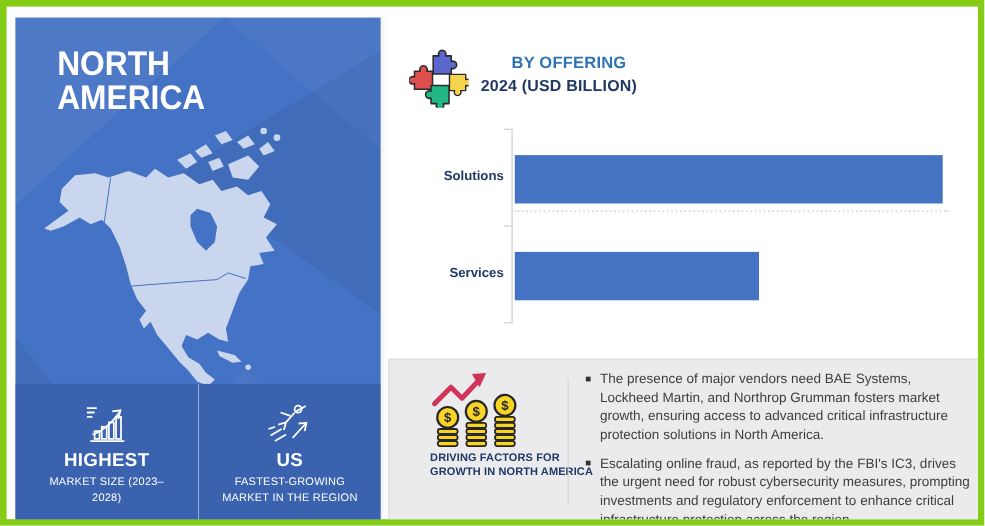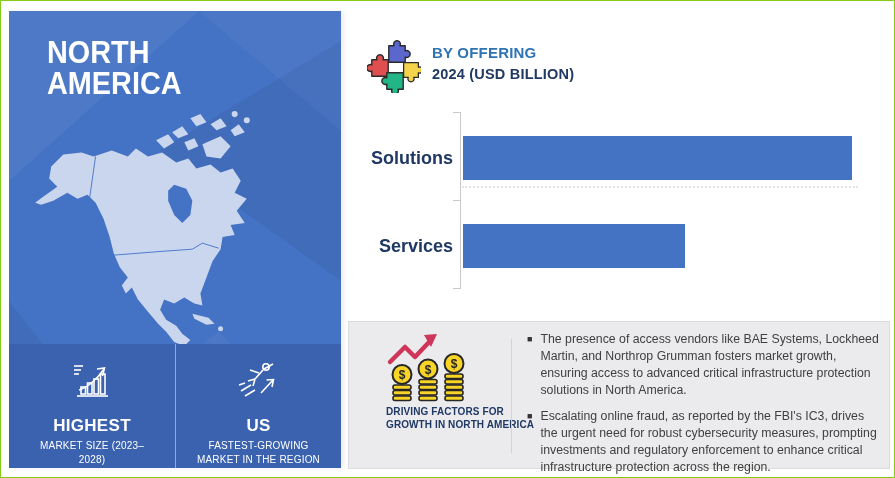--- a/index.html
+++ b/index.html
@@ -1,51 +1,51 @@
 <!DOCTYPE html>
 <html><head>
 <meta charset="utf-8">
 <style>
   * { margin:0; padding:0; box-sizing:border-box; }
   html,body { background:#ffffff; font-family:"Liberation Sans", sans-serif; }
   .stage { position:relative; width:895px; height:478px; background:#ffffff;
-           border:1px solid #84cc16; overflow:hidden; }
+           border:6px solid #84cc16; overflow:hidden; }
 
   
   .panel { position:absolute; left:8px; top:10px; width:332px; height:457px;
            background:#4472c4; overflow:hidden; box-shadow:3px 0 5px rgba(0,0,0,.07); }
   .panel-poly { position:absolute; left:0; top:0; width:100%; height:100%; }
   .panel-title { position:absolute; left:38px; top:26px; color:#ffffff; font-weight:bold;
                  font-size:31px; line-height:1.0; letter-spacing:0px;
                  transform:scaleX(.93); transform-origin:left top; }
   .map-svg { position:absolute; left:14px; top:94px; width:252px; height:244px; }
 
   .band { position:absolute; left:0; bottom:0; width:100%; height:124px; background:#3a62ae;
           display:flex; align-items:stretch; }
   .stat { flex:1 1 50%; display:flex; flex-direction:column; align-items:center;
           justify-content:flex-start; padding-top:12px; text-align:center; }
   .stat + .stat { border-left:1px solid rgba(255,255,255,.45); }
   .stat .icon-wrap { height:48px; display:flex; align-items:center; justify-content:center; }
-  .stat-title { color:#ffffff; font-weight:bold; font-size:17px; letter-spacing:.3px; margin-top:12px; }
+  .stat-title { color:#ffffff; font-weight:bold; font-size:17px; letter-spacing:.3px; margin-top:0; }
   .stat-sub { color:#ffffff; font-weight:normal; font-size:10px; line-height:1.35;
               letter-spacing:.2px; margin-top:3px; width:130px; }
   .stat:first-child .stat-sub { width:116px; }
 
   
   .chart-header-icon { position:absolute; left:366px; top:38px; width:54px; height:54px; }
   .chart-header-text { position:absolute; left:431px; top:43px; line-height:1.25; }
-  .ch-title { color:#2e74b5; font-weight:bold; font-size:15px; letter-spacing:.2px; }
+  .ch-title { color:#2e74b5; font-weight:bold; font-size:15px; letter-spacing:.2px;margin-left:28px; }
   .ch-sub   { color:#1f3864; font-weight:bold; font-size:14.5px; letter-spacing:.2px; margin-top:2px; }
 
   
   .axis { position:absolute; left:459px; top:111px; height:177px; width:0;
           border-left:1.5px solid #c9c9cc; }
   .tick { position:absolute; width:7px; height:0; border-top:1.5px solid #c9c9cc; left:452px; }
   .bar-label { position:absolute; left:348px; width:104px; text-align:right;
-               color:#1f3864; font-weight:bold; font-size:18px; }
+               color:#1f3864; font-weight:bold; font-size:12px; }
   .bar-track { position:absolute; left:462px; width:389px; height:44px; }
   .bar { height:100%; background:#4573c4; }
   .grid-dash { position:absolute; left:461px; top:185px; width:396px; height:0;
                border-top:2px dotted #e4e4e8; }
 
   
   .factors { position:absolute; left:347px; top:320px; width:542px; height:148px;
              background:#ebebee; border:1px solid #dcdcde; }
   .coins-icon { position:absolute; left:36px; top:10px; width:86px; height:72px; }
   .factors-heading { position:absolute; left:37px; top:84px; width:150px;
@@ -197,21 +197,21 @@
         <text x="69" y="36">$</text>
       </g>
       <path d="M5 30 L20 15 L30 25 L46 8" fill="none" stroke="#cf3559" stroke-width="4.5" stroke-linejoin="round" stroke-linecap="round"></path>
       <polygon points="39,3 52,2 46,15" fill="#cf3559"></polygon>
     </svg>
     <h3 class="factors-heading">DRIVING FACTORS FOR GROWTH IN NORTH AMERICA</h3>
     <div class="factors-divider"></div>
     <ul class="bullets">
       <li>
         <span class="bullet-marker">■</span>
-        <span class="bullet-text">The presence of access vendors like BAE Systems, Lockheed Martin, and Northrop Grumman fosters market growth, ensuring access to advanced critical infrastructure protection solutions in North America.</span>
+        <span class="bullet-text">The presence of major vendors need BAE Systems, Lockheed Martin, and Northrop Grumman fosters market growth, ensuring access to advanced critical infrastructure protection solutions in North America.</span>
       </li>
       <li>
         <span class="bullet-marker">■</span>
         <span class="bullet-text">Escalating online fraud, as reported by the FBI's IC3, drives the urgent need for robust cybersecurity measures, prompting investments and regulatory enforcement to enhance critical infrastructure protection across the region.</span>
       </li>
     </ul>
   </section>
 
 </div>
 

